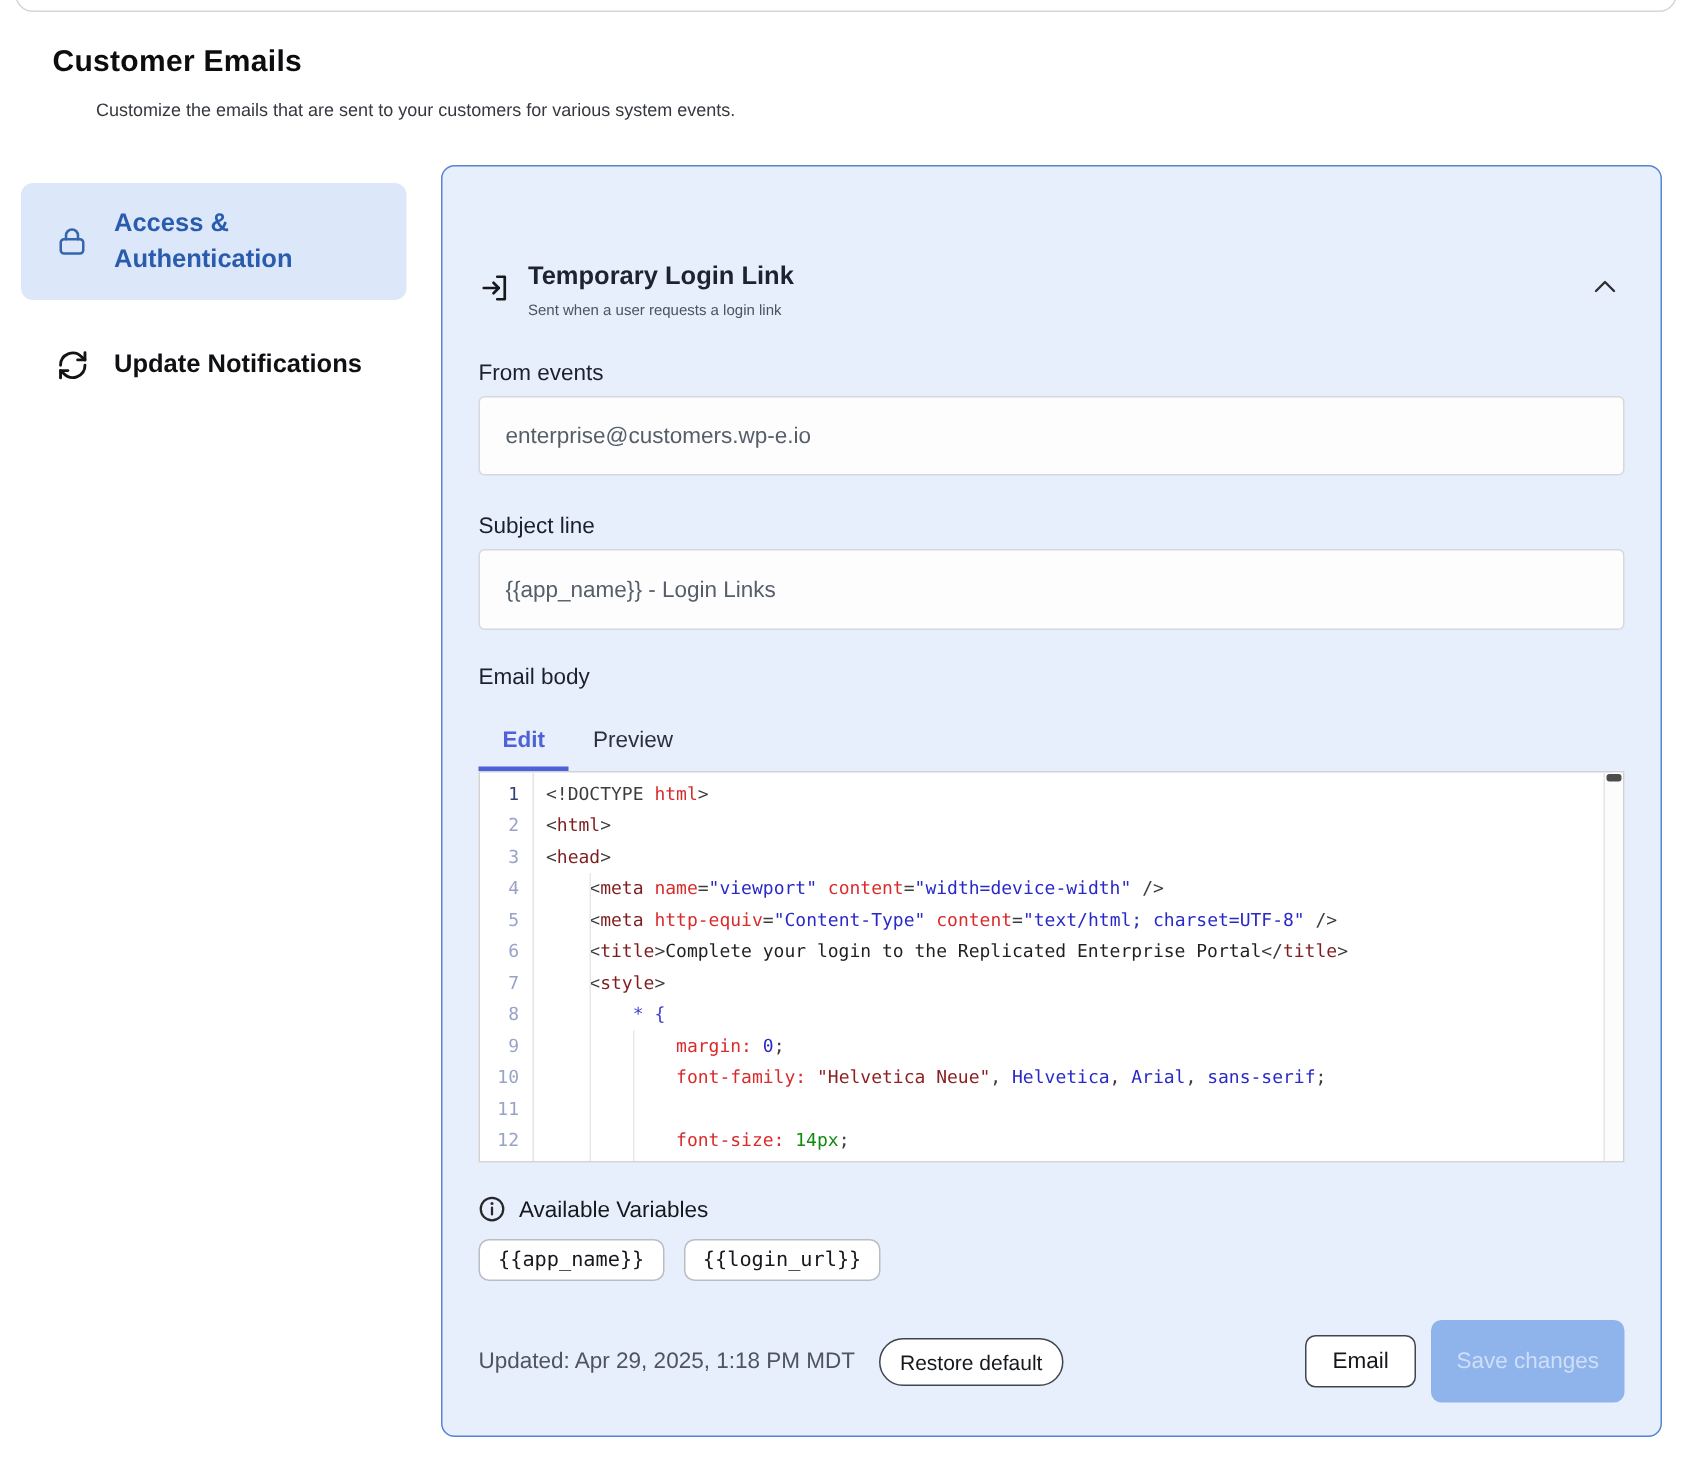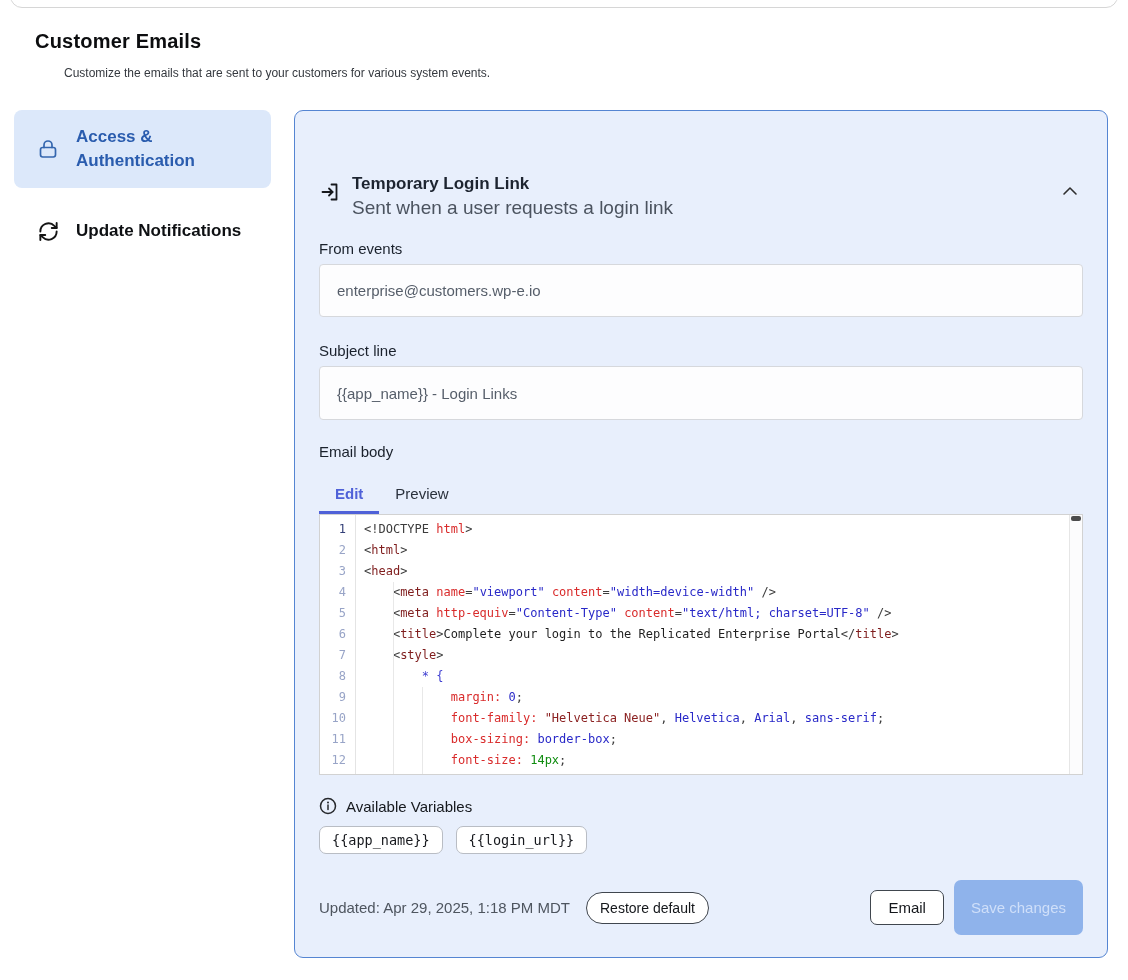--- a/index.html
+++ b/index.html
@@ -38,42 +38,42 @@
     font-size:20px;font-weight:700;color:#0c0d0f;letter-spacing:.2px;
   }
   .page-subtitle{
     position:absolute;left:35px;top:66px;
     font-size:12px;color:#35393f;margin-left:29px;
   }
   
   .sidebar{position:absolute;left:14px;top:110px;width:257px;}
   .side-item{
     display:flex;align-items:center;gap:16px;
-    padding:14px 14px 14px 22px;border-radius:8px;cursor:pointer;
+    padding:14px 14px 14px 22px;border-radius:8px;cursor:pointer;margin-top:12px;
   }
   .side-item .lbl{font-size:17px;font-weight:600;line-height:1.42;}
   .side-item.selected{background:var(--selected-bg);min-height:78px;}
   .side-item.selected .lbl{color:var(--selected-text);width:140px;}
   .side-item.plain{margin-top:17px;}
   .side-item.plain .lbl{color:#0e1013;}
   .side-icon{flex:none;width:24px;height:24px;display:flex;align-items:center;justify-content:center;}
   
   .panel{
     position:absolute;left:294px;top:110px;width:814px;height:848px;
     background:var(--panel-bg);
     border:1px solid var(--panel-border);
     border-radius:9px;
     padding:25px 24px 22px 24px;
     display:flex;flex-direction:column;
   }
   .panel-header{display:flex;align-items:flex-start;margin-bottom:22px;margin-top:36px;}
   .panel-header .hicon{flex:none;width:24px;height:24px;margin:8px 9px 0 0;}
   .ph-text{flex:1;}
   .panel-title{font-size:17px;font-weight:700;color:#1d2430;line-height:24px;}
-  .panel-subtitle{font-size:19px;color:#4b535f;margin-top:2px;line-height:20px;}
+  .panel-subtitle{font-size:10px;color:#4b535f;margin-top:2px;line-height:20px;}
   .collapse-btn{flex:none;width:26px;height:26px;margin-top:6px;border:0;background:transparent;display:flex;align-items:center;justify-content:center;cursor:pointer;}
   .field-label{font-size:15px;font-weight:500;color:#1a212c;margin-bottom:7px;}
   .text-input{
     width:100%;height:66px;background:#fdfdfe;
     border:1px solid #d6d8dc;border-radius:4px;
     padding:0 17px;font-size:15px;color:#565e6a;
     font-family:"Liberation Sans","DejaVu Sans",sans-serif;
     outline:none;display:block;
   }
   .gap-a{margin-bottom:25px;}
@@ -250,21 +250,20 @@
         <div class="code-row">
           <div class="ln">9</div>
           <div class="code-line"><span class="tk-pun">            </span><span class="tk-attr">margin:</span><span class="tk-pun"> </span><span class="tk-str">0</span><span class="tk-pun">;</span></div>
         </div>
         <div class="code-row">
           <div class="ln">10</div>
           <div class="code-line"><span class="tk-pun">            </span><span class="tk-attr">font-family:</span><span class="tk-pun"> </span><span class="tk-strm">"Helvetica Neue"</span><span class="tk-pun">, </span><span class="tk-str">Helvetica</span><span class="tk-pun">, </span><span class="tk-str">Arial</span><span class="tk-pun">, </span><span class="tk-str">sans-serif</span><span class="tk-pun">;</span></div>
         </div>
         <div class="code-row">
           <div class="ln">11</div>
-          <div class="code-line"><span class="tk-pun">            </span><span class="tk-attr">box-sizing:</span><span class="tk-pun"> </span><span class="tk-str">border-box</span><span class="tk-pun">;</span></div>
         </div>
         <div class="code-row">
           <div class="ln">12</div>
           <div class="code-line"><span class="tk-pun">            </span><span class="tk-attr">font-size:</span><span class="tk-pun"> </span><span class="tk-num">14px</span><span class="tk-pun">;</span></div>
         </div>
         <div class="code-row">
           <div class="ln">13</div>
           <div class="code-line"><span class="tk-pun">        </span><span class="tk-sel">}</span></div>
         </div>
         <div class="code-row">

